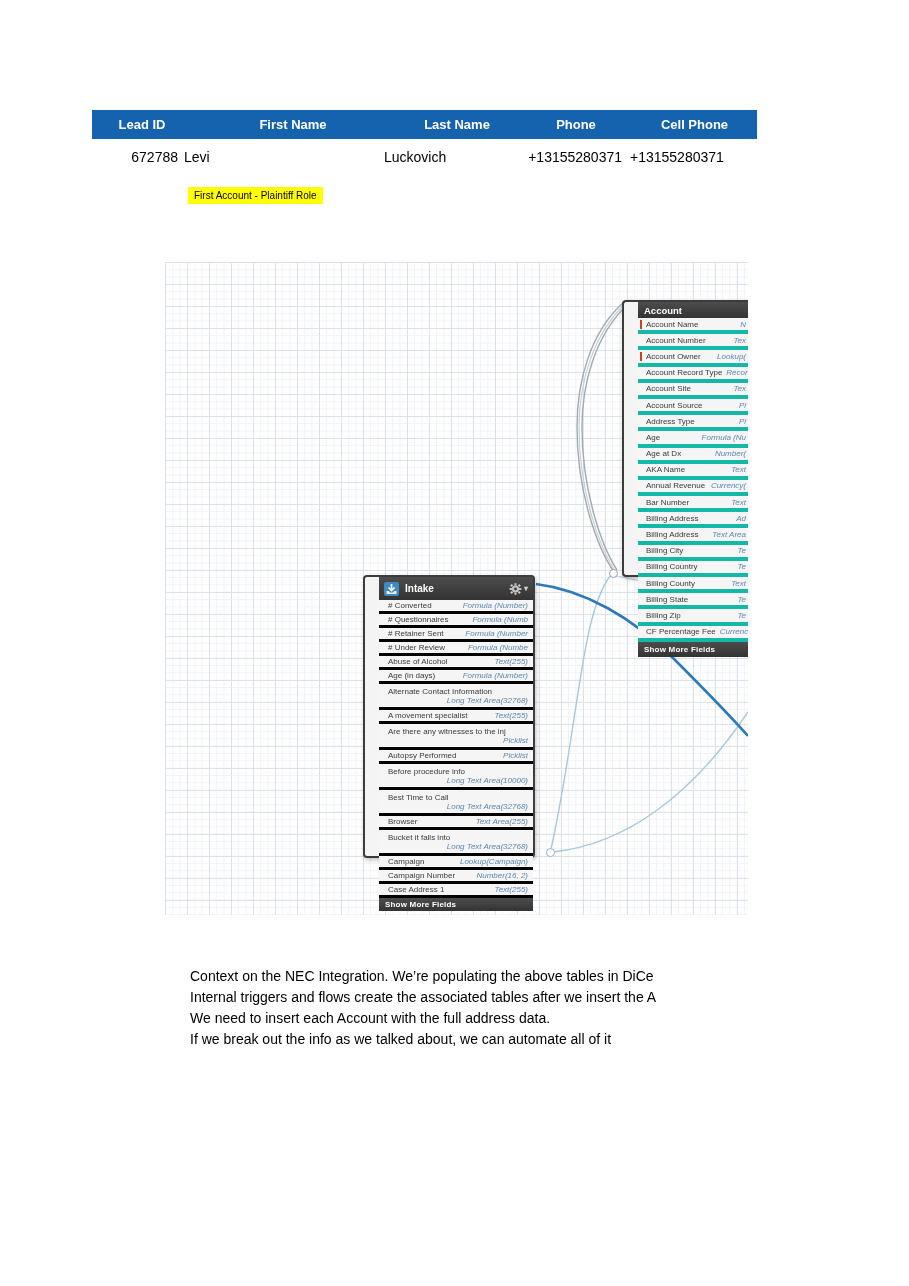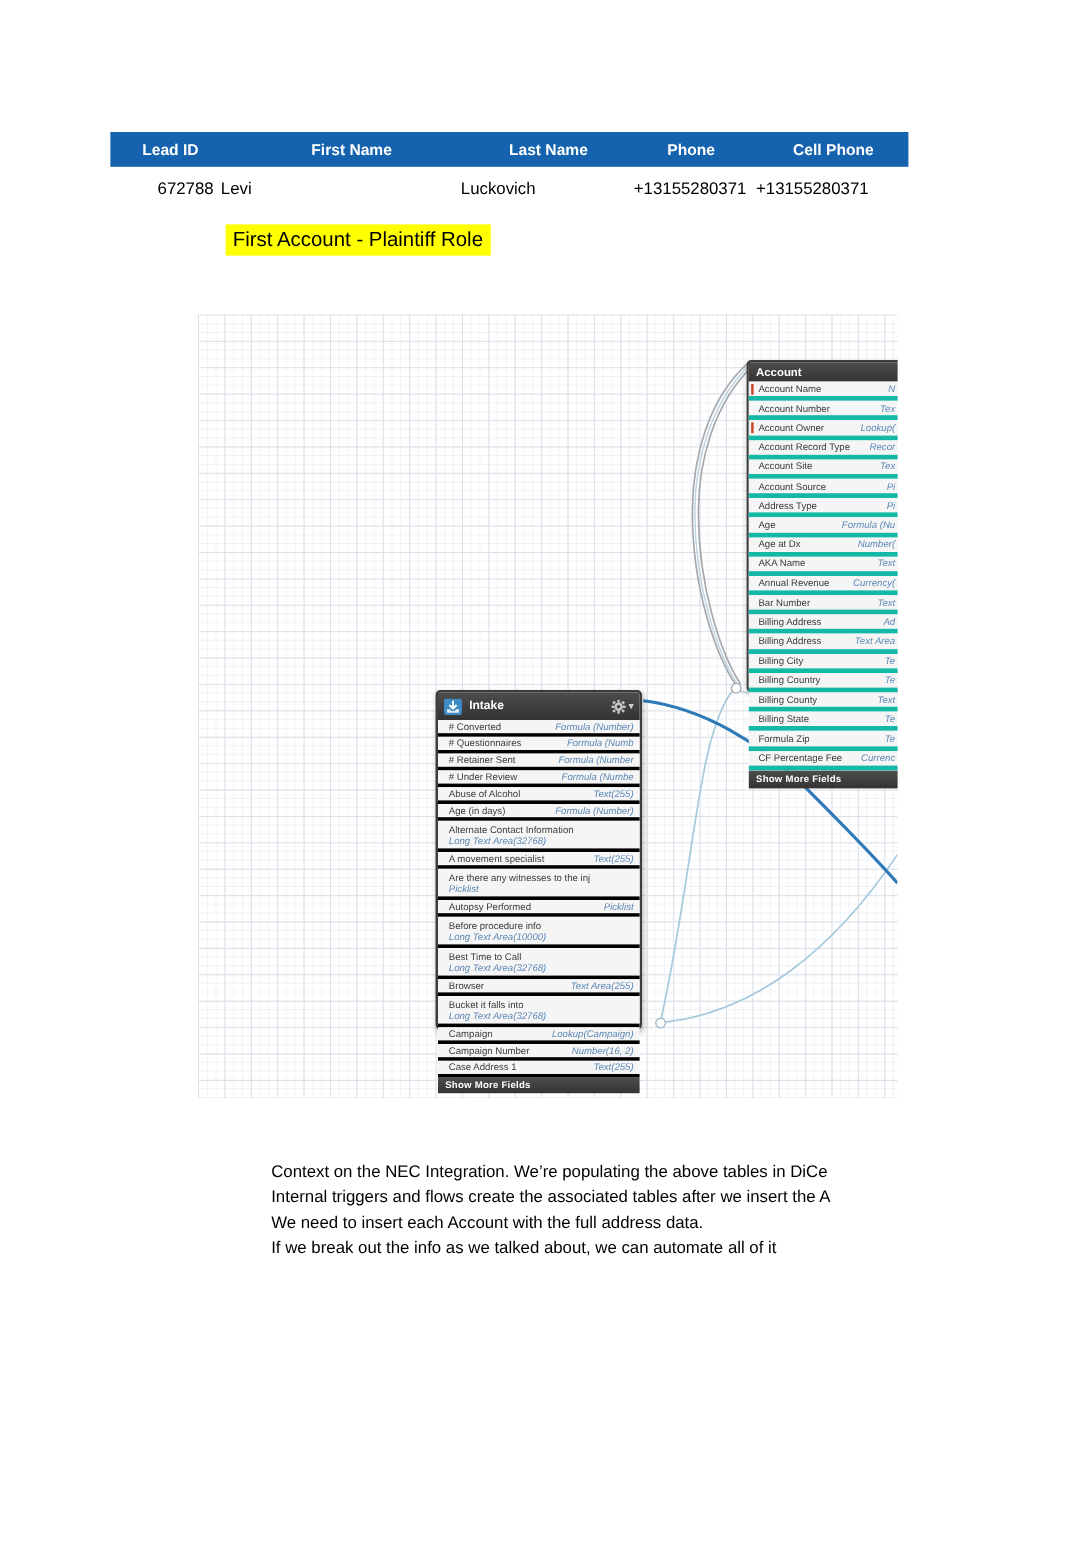--- a/index.html
+++ b/index.html
@@ -12,37 +12,37 @@
   #lead-header .hcell{color:#ffffff;font-weight:bold;font-size:13px;text-align:center;}
   #lead-row{position:absolute;left:82px;top:149px;width:665px;height:22px;display:flex;
             font-size:14px;color:#000;}
   .c1{width:100px;} .c2{width:202px;} .c3{width:126px;} .c4{width:112px;} .c5{width:125px;}
   #lead-row .c1{text-align:right;padding-right:4px;box-sizing:border-box;}
   #lead-row .c2{padding-left:2px;box-sizing:border-box;}
   #lead-row .c4{text-align:right;box-sizing:border-box;}
   #lead-row .c5{padding-left:8px;box-sizing:border-box;}
 
   #annotation{position:absolute;left:188px;top:187px;background:#ffff00;color:#000;
-              font-size:17px;padding:3px 6px;white-space:nowrap;}
+              font-size:10px;padding:3px 6px;white-space:nowrap;}
 
   
   #canvas{position:absolute;left:165px;top:262px;width:583px;height:653px;overflow:hidden;
           background-color:#ffffff;
           background-image:
             linear-gradient(#dde1e9 1px, transparent 1px),
             linear-gradient(90deg,#dde1e9 1px, transparent 1px),
             linear-gradient(#f0f2f6 1px, transparent 1px),
             linear-gradient(90deg,#f0f2f6 1px, transparent 1px);
           background-size:22px 22px,22px 22px,7.33px 7.33px,7.33px 7.33px;}
   #connectors{position:absolute;left:0;top:0;z-index:1;}
   .node-circle{position:absolute;width:7px;height:7px;border-radius:50%;
                background:#ffffff;border:1.5px solid #93b3c6;z-index:3;}
 
   .panel{position:absolute;z-index:2;border:2px solid #3c3c3c;border-radius:4px;
-         background:#f4f4f4;box-shadow:1px 2px 4px rgba(0,0,0,.25);box-sizing:border-box;}
+         background:#f4f4f4;box-shadow:1px 2px 4px rgba(0,0,0,.25);box-sizing:border-box;padding-left:14px;}
   .panel-header{background:linear-gradient(#4d4d4d,#333333);color:#ffffff;font-weight:bold;
                 display:flex;align-items:center;overflow:hidden;}
   .panel-footer{background:linear-gradient(#4d4d4d,#333333);color:#ffffff;font-weight:bold;
                 font-size:8px;display:flex;align-items:center;padding-left:6px;
                 letter-spacing:.2px;cursor:pointer;}
 
   
   #account-panel{left:457px;top:38px;width:128px;height:277px;border-right:none;
                  border-radius:4px 0 0 4px;}
   #account-panel .panel-header{height:16px;font-size:9.5px;padding-left:6px;}
@@ -58,30 +58,30 @@
   #intake-panel{left:198px;top:313px;width:172px;height:283px;}
   #intake-panel .panel-header{height:23px;font-size:10px;padding:0 5px;}
   #intake-panel .panel-footer{height:13px;}
   .irow{position:relative;display:flex;justify-content:space-between;align-items:center;
         height:11px;padding:0 5px 0 9px;border-bottom:3px solid #000000;background:#f5f5f5;
         white-space:nowrap;overflow:hidden;}
   .irow.two{height:23px;flex-direction:column;align-items:stretch;justify-content:center;}
   .irow .fname{font-size:8px;color:#3a3a3a;}
   .irow .ftype{font-size:8px;color:#5b87b5;font-style:italic;}
   .irow:not(.two) .ftype{margin-left:4px;}
-  .irow.two .ftype{text-align:left;}
+  .irow.two .ftype{text-align:right;}
   #intake-title{margin-left:6px;}
   #intake-obj-icon{flex:0 0 auto;}
   #intake-gear{margin-left:auto;display:flex;align-items:center;cursor:pointer;}
   #gear-caret{color:#cfcfcf;font-size:8px;margin-left:2px;}
 
   
   #context-text{position:absolute;left:190px;top:966px;width:719px;font-size:14px;
                 line-height:21px;color:#000;}
-  #context-text div{white-space:nowrap;overflow:hidden;margin-left:36px;}
+  #context-text div{white-space:nowrap;overflow:hidden;}
 </style>
 </head>
 <body>
 <div id="page">
 
   <div id="lead-header">
     <span class="hcell c1">Lead ID</span>
     <span class="hcell c2">First Name</span>
     <span class="hcell c3">Last Name</span>
     <span class="hcell c4">Phone</span>
@@ -188,21 +188,21 @@
           </div>
           <div class="arow">
             <span class="fname">Billing County</span>
             <span class="ftype">Text</span>
           </div>
           <div class="arow">
             <span class="fname">Billing State</span>
             <span class="ftype">Te</span>
           </div>
           <div class="arow">
-            <span class="fname">Formula Zip</span>
+            <span class="fname">Billing Zip</span>
             <span class="ftype">Te</span>
           </div>
           <div class="arow">
             <span class="fname">CF Percentage Fee</span>
             <span class="ftype">Currenc</span>
           </div>
         </div>
       <div class="panel-footer">Show More Fields</div>
     </div>
 

